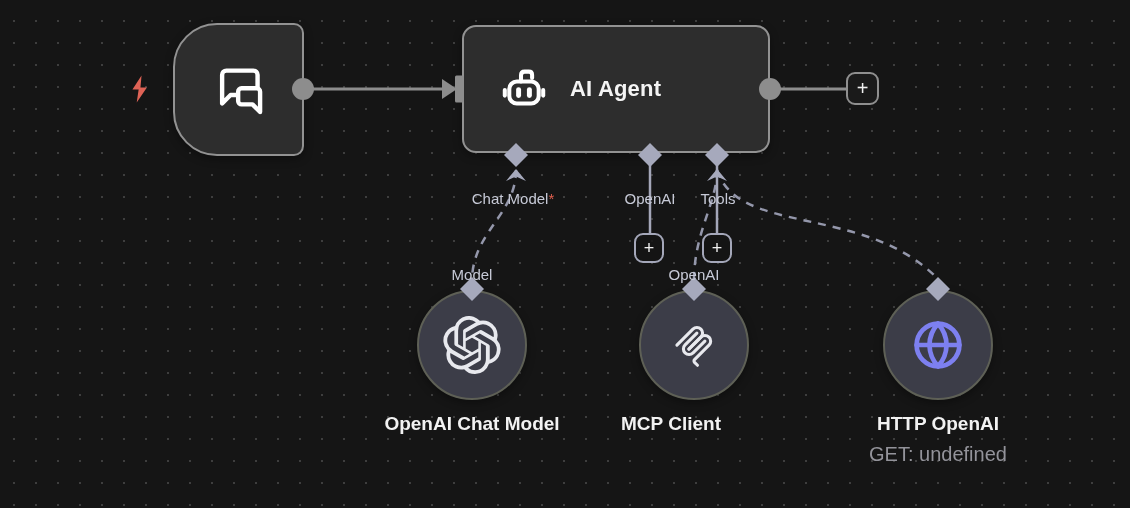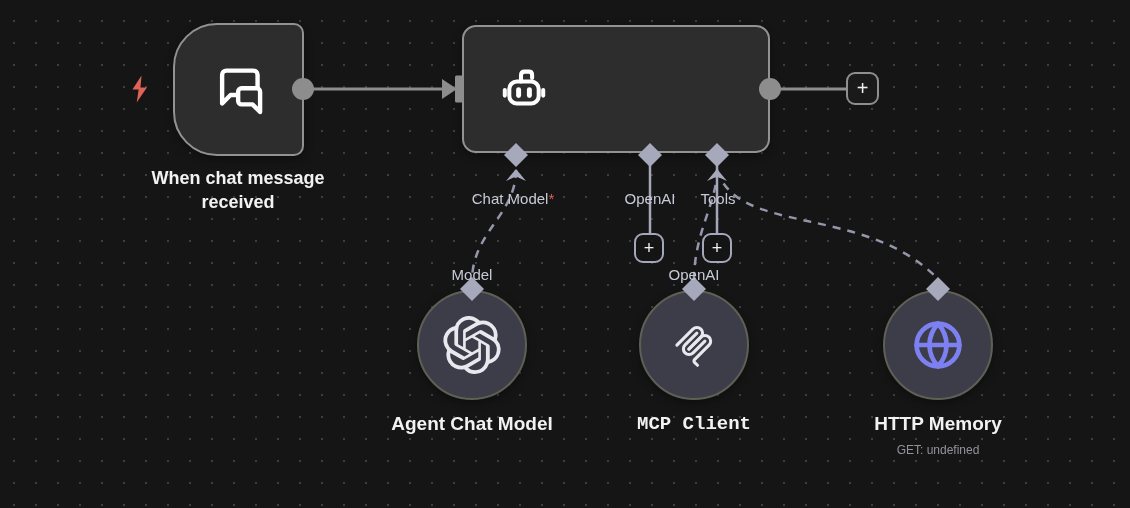--- a/index.html
+++ b/index.html
@@ -30,21 +30,21 @@
   }
   #node-openai{left:417px;}
   #node-mcp{left:639px;}
   #node-http{left:883px;}
 
   .agent-title{color:#f4f4f4;font-size:22px;font-weight:600;letter-spacing:.2px;}
 
   .lbl{position:absolute;transform:translateX(-50%);text-align:center;white-space:nowrap;z-index:6;}
   .node-name{color:#f2f2f2;font-size:19px;font-weight:600;}
   .port-lbl{color:#c7cad7;font-size:15px;font-weight:400;margin-top:16px;}
-  .sub-lbl{color:#93939a;font-size:12px;font-weight:400;}
+  .sub-lbl{color:#93939a;font-size:20px;font-weight:400;}
   #trigger-label{left:238px;top:166px;width:210px;white-space:normal;color:#f2f2f2;
     font-size:18px;font-weight:600;line-height:1.35;}
   .required-star{color:#e0604f;}
 
   .plus-btn{
     position:absolute;box-sizing:border-box;border-radius:9px;background:#1a1a1a;
     display:flex;align-items:center;justify-content:center;z-index:5;cursor:pointer;
     color:#f0f0f0;font-size:20px;font-weight:400;line-height:1;padding-bottom:1px;
   }
   #plus-main{left:846px;top:72px;width:33px;height:33px;border:2px solid #8f8f8f;}
@@ -88,20 +88,21 @@
     <span class="iconwrap" data-interactable="false">
       <svg width="48" height="48" viewBox="0 0 32 32" fill="none" stroke="#ffffff" stroke-width="2.7" stroke-linecap="round" stroke-linejoin="round">
         <rect x="6.2" y="11" width="19.6" height="14.6" rx="5"></rect>
         <path d="M12.4 16.4 v4" stroke-width="3.3"></path>
         <path d="M19.6 16.4 v4" stroke-width="3.3"></path>
         <path d="M3.2 16.6 v3.8"></path>
         <path d="M28.8 16.6 v3.8"></path>
         <path d="M14 11 V6.8 Q14 4.4 16.4 4.4 H19.2 Q21.4 4.4 21.4 6.6 V8.6"></path>
       </svg>
     </span>
+    <span class="agent-title" data-interactable="false">AI Agent</span>
   </div>
 
   <div class="node-circle" id="node-openai" data-interactable="true">
     <span class="iconwrap" data-interactable="false">
       <svg width="58" height="58" viewBox="0 0 24 24" fill="#e8e9ee">
         <path d="M22.2819 9.8211a5.9847 5.9847 0 0 0-.5157-4.9108 6.0462 6.0462 0 0 0-6.5098-2.9A6.0651 6.0651 0 0 0 4.9807 4.1818a5.9847 5.9847 0 0 0-3.9977 2.9 6.0462 6.0462 0 0 0 .7427 7.0966 5.98 5.98 0 0 0 .511 4.9107 6.051 6.051 0 0 0 6.5146 2.9001A5.9847 5.9847 0 0 0 13.2599 24a6.0557 6.0557 0 0 0 5.7718-4.2058 5.9894 5.9894 0 0 0 3.9977-2.9001 6.0557 6.0557 0 0 0-.7475-7.0729zm-9.022 12.6081a4.4755 4.4755 0 0 1-2.8764-1.0408l.1419-.0804 4.7783-2.7582a.7948.7948 0 0 0 .3927-.6813v-6.7369l2.02 1.1686a.071.071 0 0 1 .038.052v5.5826a4.504 4.504 0 0 1-4.4945 4.4944zm-9.6607-4.1254a4.4708 4.4708 0 0 1-.5346-3.0137l.142.0852 4.783 2.7582a.7712.7712 0 0 0 .7806 0l5.8428-3.3685v2.3324a.0804.0804 0 0 1-.0332.0615L9.74 19.9502a4.4992 4.4992 0 0 1-6.1408-1.6464zM2.3408 7.8956a4.485 4.485 0 0 1 2.3655-1.9728V11.6a.7664.7664 0 0 0 .3879.6765l5.8144 3.3543-2.0201 1.1685a.0757.0757 0 0 1-.071 0l-4.8303-2.7865A4.504 4.504 0 0 1 2.3408 7.8956zm16.5963 3.8558L13.1038 8.364 15.1192 7.2a.0757.0757 0 0 1 .071 0l4.8303 2.7913a4.4944 4.4944 0 0 1-.6765 8.1042v-5.6772a.79.79 0 0 0-.407-.667zm2.0107-3.0231l-.142-.0852-4.7735-2.7818a.7759.7759 0 0 0-.7854 0L9.409 9.2297V6.8974a.0662.0662 0 0 1 .0284-.0615l4.8303-2.7866a4.4992 4.4992 0 0 1 6.6802 4.66zM8.3065 12.863l-2.02-1.1638a.0804.0804 0 0 1-.038-.0567V6.0742a4.4992 4.4992 0 0 1 7.3757-3.4537l-.142.0805L8.704 5.459a.7948.7948 0 0 0-.3927.6813zm1.0976-2.3654l2.602-1.4998 2.6069 1.4998v2.9994l-2.5974 1.4997-2.6067-1.4997z"></path>
       </svg>
     </span>
   </div>
 
@@ -148,29 +149,28 @@
   <div class="plus-btn" id="plus-main" data-interactable="true">
     <span data-interactable="false">+</span>
   </div>
   <div class="plus-btn plus-sub" id="plus-memory" data-interactable="true">
     <span data-interactable="false">+</span>
   </div>
   <div class="plus-btn plus-sub" id="plus-tools" data-interactable="true">
     <span data-interactable="false">+</span>
   </div>
 
-  <div class="lbl" id="trigger-label" data-interactable="false">When chat message received</div>
 
   <div class="lbl port-lbl" style="left:513px;top:174px;" data-interactable="false">
     <span>Chat Model</span><span class="required-star">*</span>
   </div>
   <div class="lbl port-lbl" style="left:650px;top:174px;" data-interactable="false">OpenAI</div>
   <div class="lbl port-lbl" style="left:718px;top:174px;" data-interactable="false">Tools</div>
 
   <div class="lbl port-lbl" style="left:472px;top:250px;text-align:right;" data-interactable="false">Model</div>
   <div class="lbl port-lbl" style="left:694px;top:250px;" data-interactable="false">OpenAI</div>
 
-  <div class="lbl node-name" style="left:472px;top:413px;" data-interactable="false">Agent Chat Model</div>
-  <div class="lbl node-name" style="left:694px;top:413px;font-family:Liberation Mono, monospace;" data-interactable="false">MCP Client</div>
-  <div class="lbl node-name" style="left:938px;top:413px;" data-interactable="false">HTTP Memory</div>
+  <div class="lbl node-name" style="left:472px;top:413px;" data-interactable="false">OpenAI Chat Model</div>
+  <div class="lbl node-name" style="left:671px;top:413px;" data-interactable="false">MCP Client</div>
+  <div class="lbl node-name" style="left:938px;top:413px;" data-interactable="false">HTTP OpenAI</div>
   <div class="lbl sub-lbl" style="left:938px;top:443px;" data-interactable="false">GET: undefined</div>
 
 </div>
 
 </body></html>

